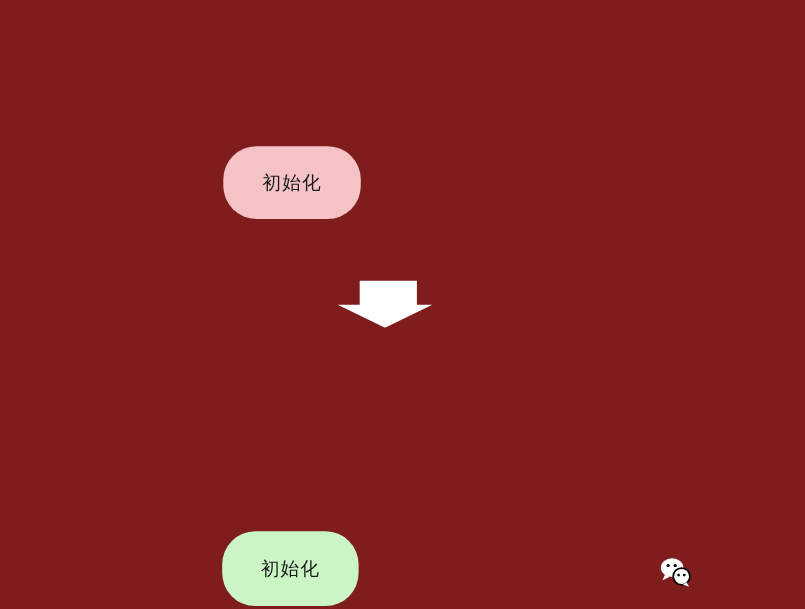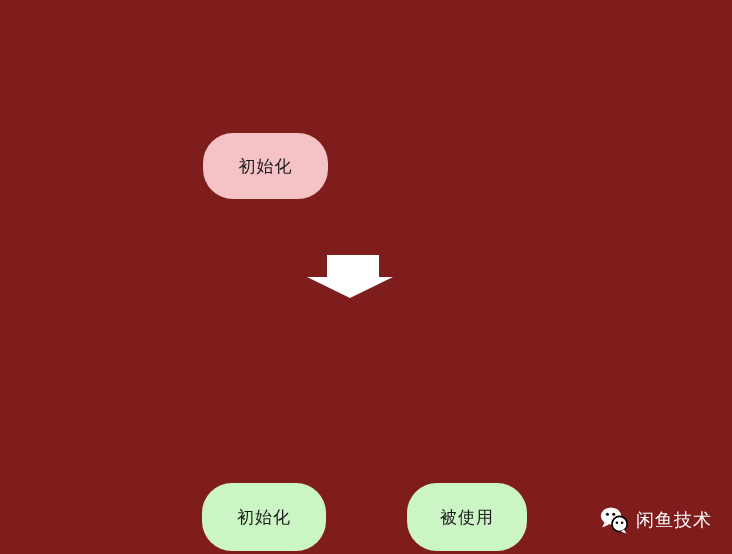--- a/index.html
+++ b/index.html
@@ -86,35 +86,31 @@
   </div>
 
   <svg class="down-arrow" viewBox="0 0 86 43" xmlns="http://www.w3.org/2000/svg">
     <polygon points="20,0 72,0 72,22 86,22 43,43 0,22 20,22" style="fill: rgb(255, 255, 255);"></polygon>
   </svg>
 
   <div class="node node-bottom-init" style="background-color: rgb(204, 245, 197);">
     <span class="node-label" style="color: rgb(26, 26, 26);">初始化</span>
   </div>
 
-  <div class="node node-bottom-used" style="background-color: rgb(204, 245, 197);">
-    <span class="node-label" style="color: rgb(26, 26, 26);">被使用</span>
-  </div>
 
   <div class="watermark">
     <svg class="wechat-icon" viewBox="0 0 28 28" xmlns="http://www.w3.org/2000/svg">
 
       <ellipse cx="11" cy="10" rx="10.2" ry="8.6" fill="#ffffff"></ellipse>
       <polygon points="4.5,16.5 2.2,21.5 9,18.4" fill="#ffffff"></polygon>
 
       <circle cx="7.4" cy="8.2" r="1.5" fill="#000000"></circle>
       <circle cx="13.8" cy="8.2" r="1.5" fill="#000000"></circle>
 
       <circle cx="19.6" cy="18" r="7.6" fill="#ffffff" stroke="#000000" stroke-width="1.6"></circle>
       <polygon points="24.2,23.6 26.4,27.4 20.8,25.4" fill="#ffffff"></polygon>
 
       <circle cx="16.9" cy="16.8" r="1.25" fill="#000000"></circle>
       <circle cx="22.1" cy="16.8" r="1.25" fill="#000000"></circle>
     </svg>
-    <span class="watermark-label" style="color: rgb(255, 255, 255);">闲鱼技术</span>
   </div>
 
 </div>
 
 </body></html>

